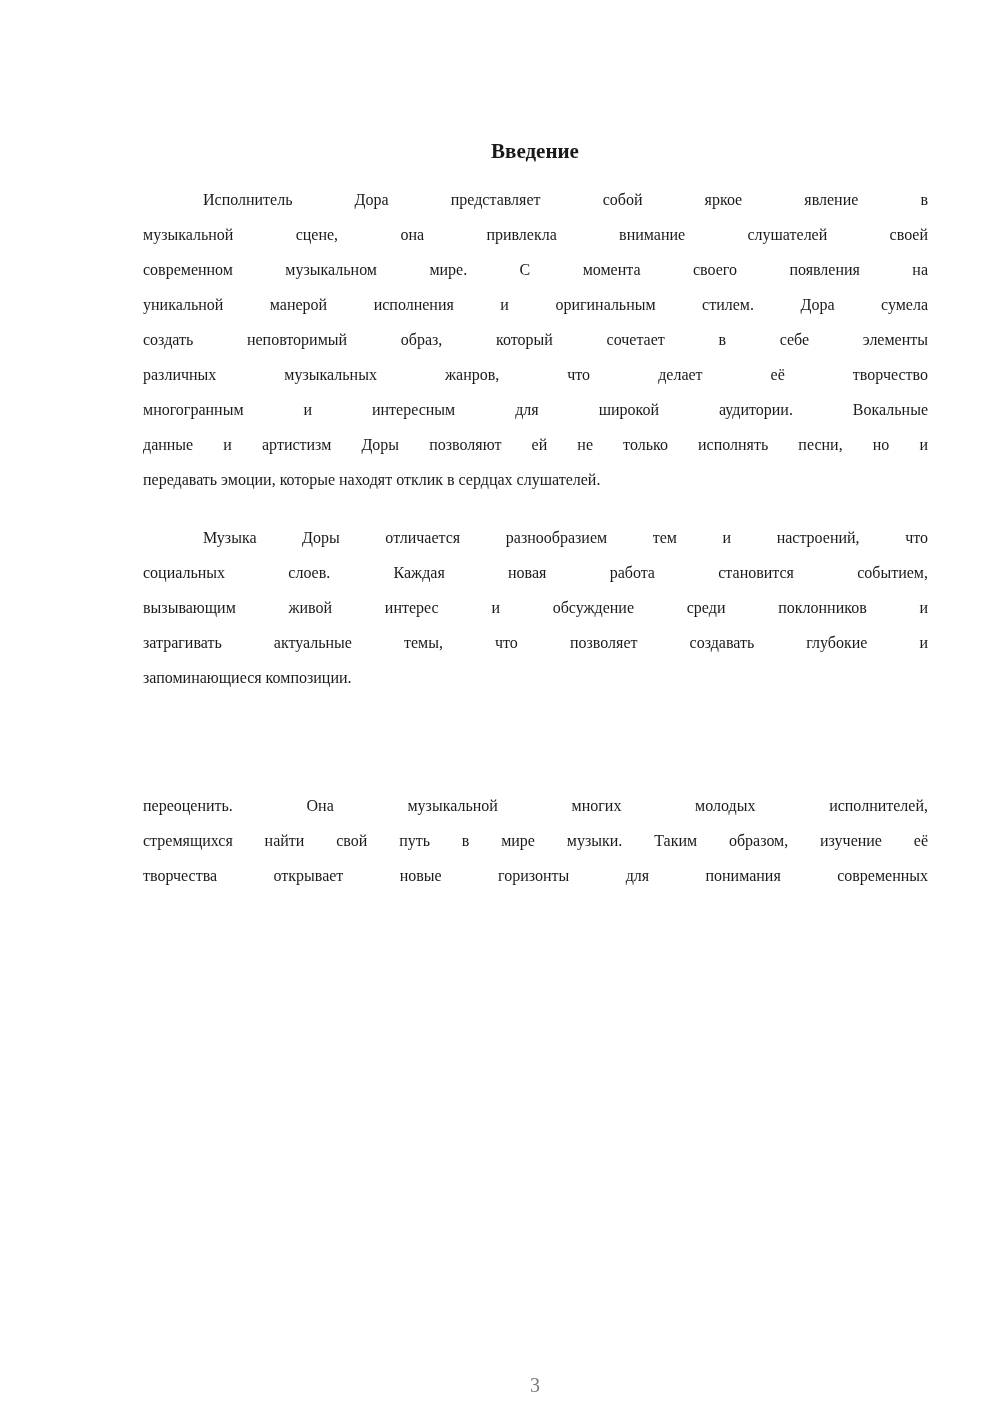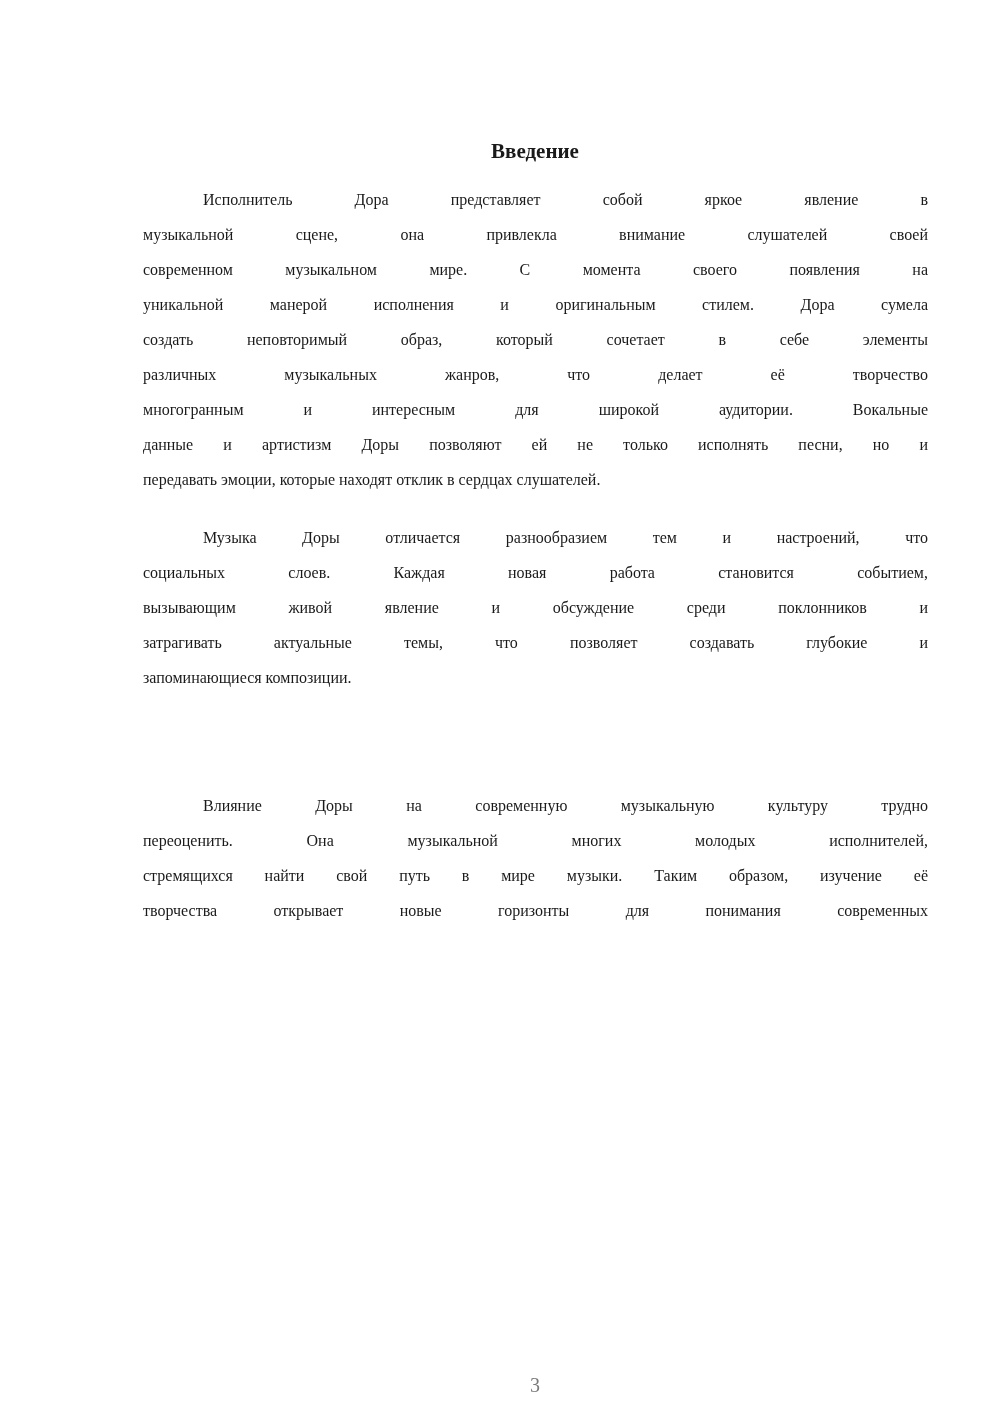--- a/index.html
+++ b/index.html
@@ -80,27 +80,26 @@
     <span class="line">создать неповторимый образ, который сочетает в себе элементы</span>
     <span class="line">различных музыкальных жанров, что делает её творчество</span>
     <span class="line">многогранным и интересным для широкой аудитории. Вокальные</span>
     <span class="line">данные и артистизм Доры позволяют ей не только исполнять песни, но и</span>
     <span class="line last">передавать эмоции, которые находят отклик в сердцах слушателей.</span>
   </div>
 
   <div class="para" id="p2">
     <span class="line first">Музыка Доры отличается разнообразием тем и настроений, что</span>
     <span class="line">социальных слоев. Каждая новая работа становится событием,</span>
-    <span class="line">вызывающим живой явление и обсуждение среди поклонников и</span>
+    <span class="line">вызывающим живой интерес и обсуждение среди поклонников и</span>
     <span class="line">затрагивать актуальные темы, что позволяет создавать глубокие и</span>
     <span class="line last">запоминающиеся композиции.</span>
   </div>
 
   <div class="para" id="p3">
-    <span class="line first">Влияние Доры на современную музыкальную культуру трудно</span>
     <span class="line">переоценить. Она музыкальной многих молодых исполнителей,</span>
     <span class="line">стремящихся найти свой путь в мире музыки. Таким образом, изучение её</span>
     <span class="line">творчества открывает новые горизонты для понимания современных</span>
   </div>
 
   <div class="page-number">3</div>
 
 </div>
 
 </body></html>

